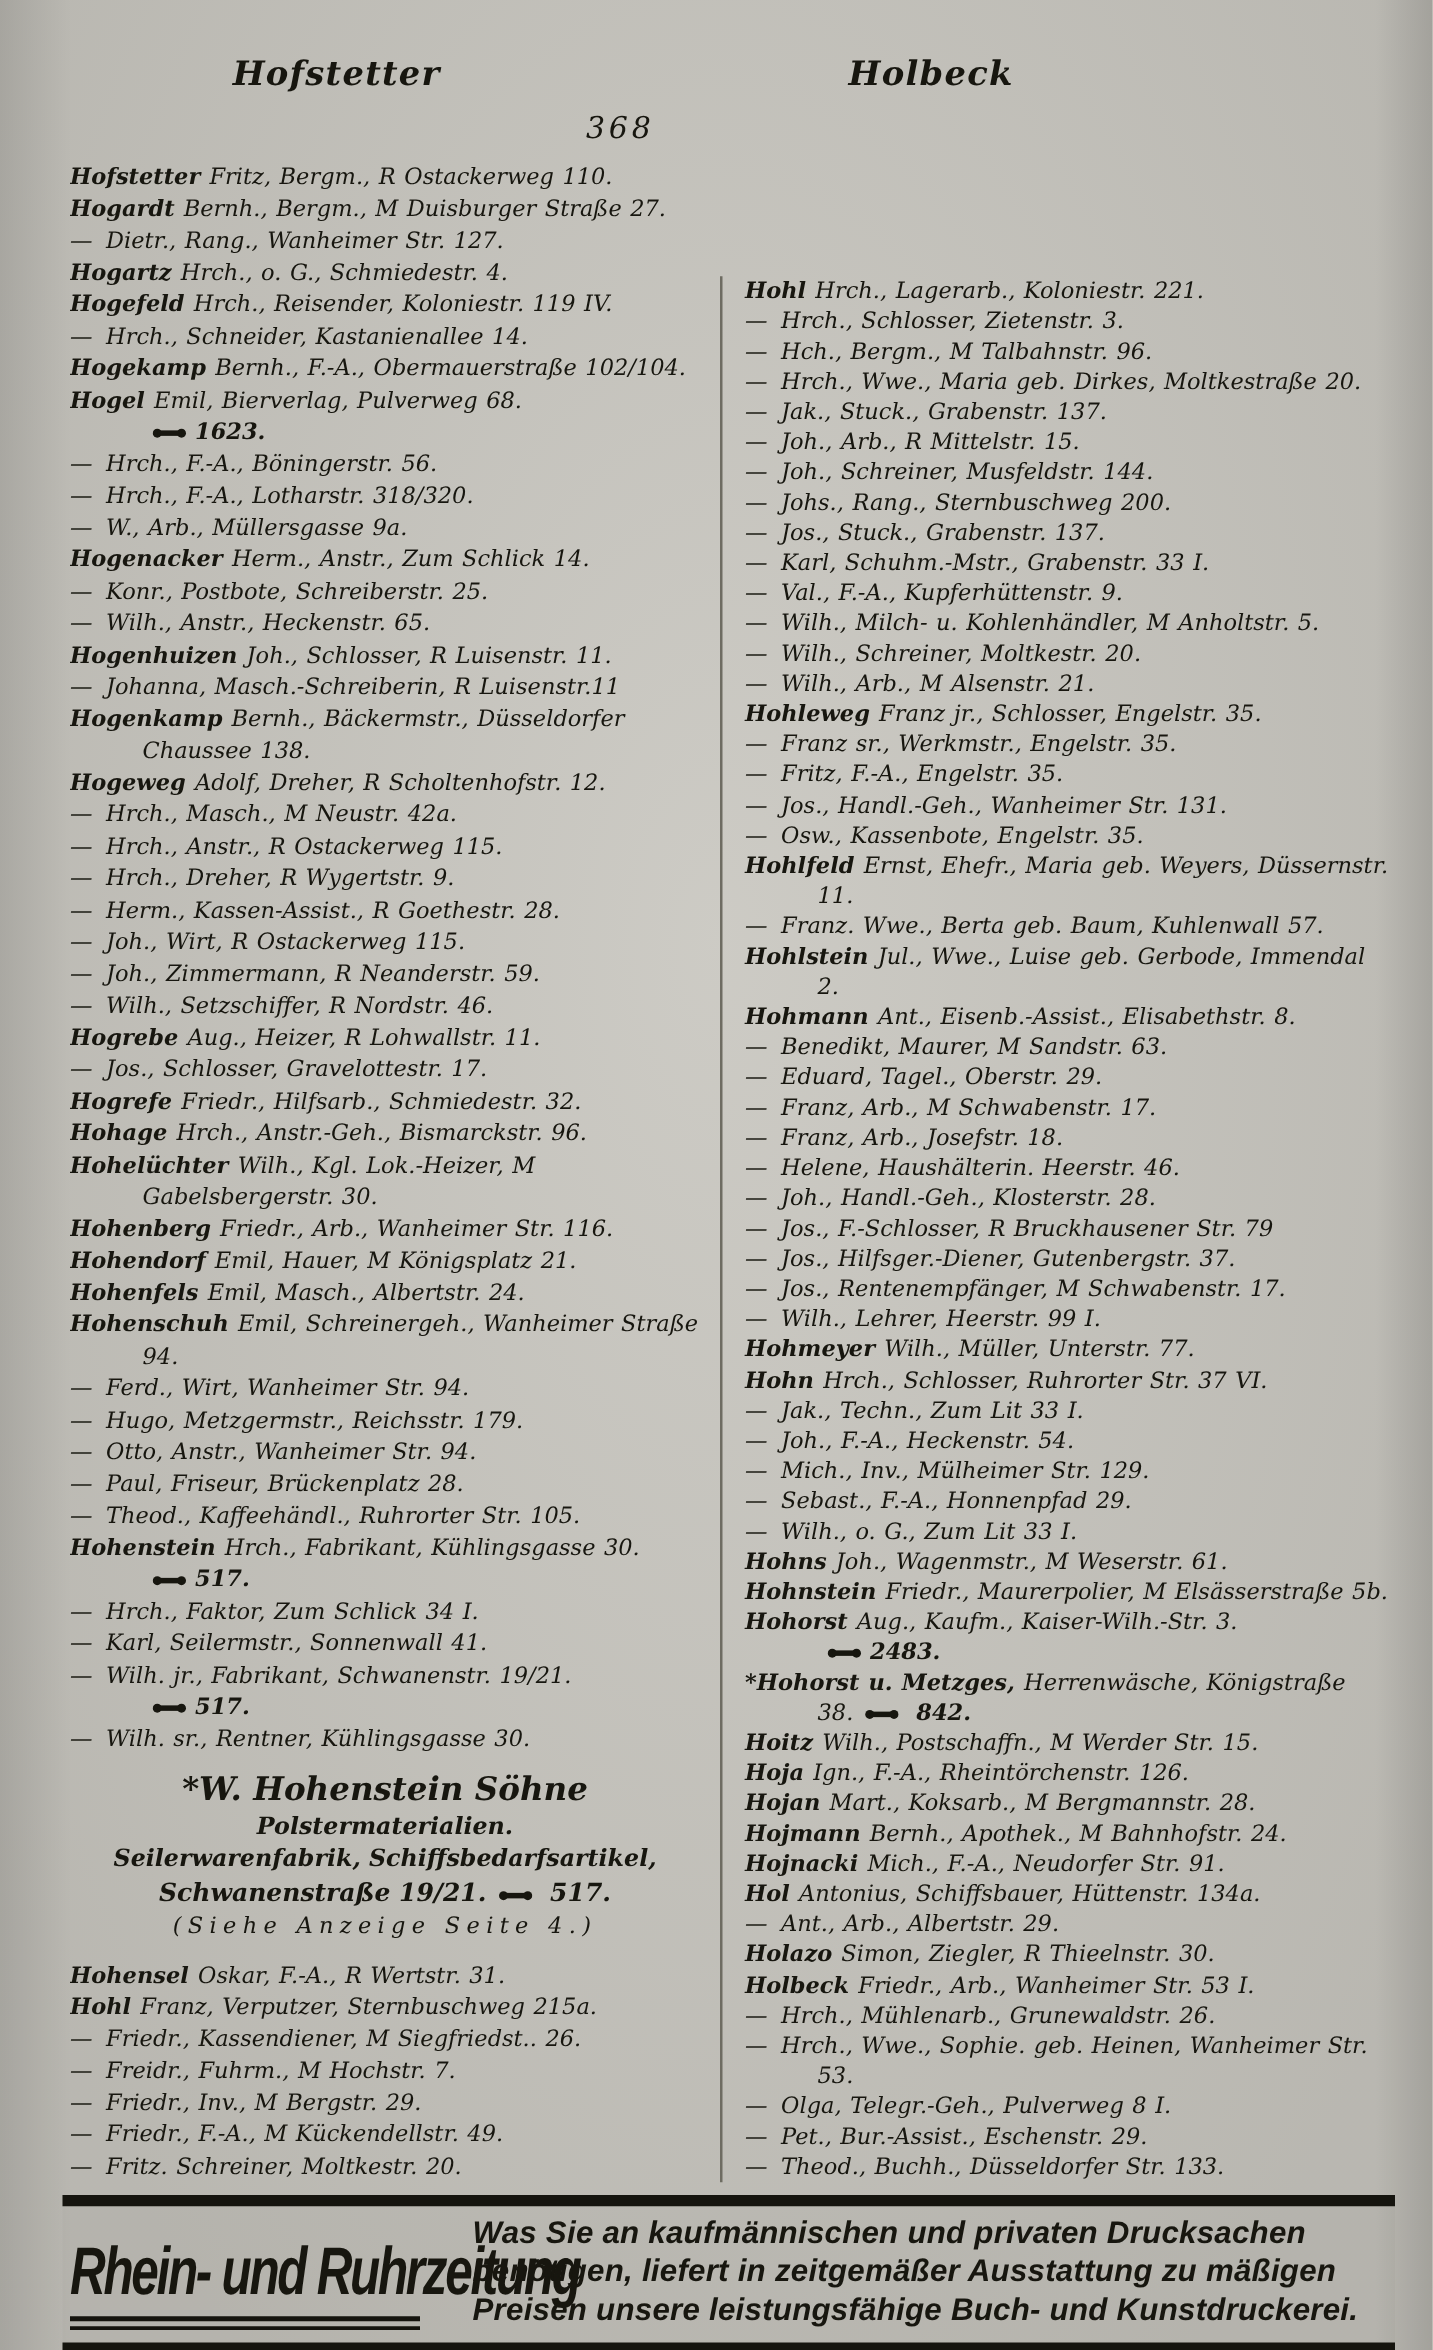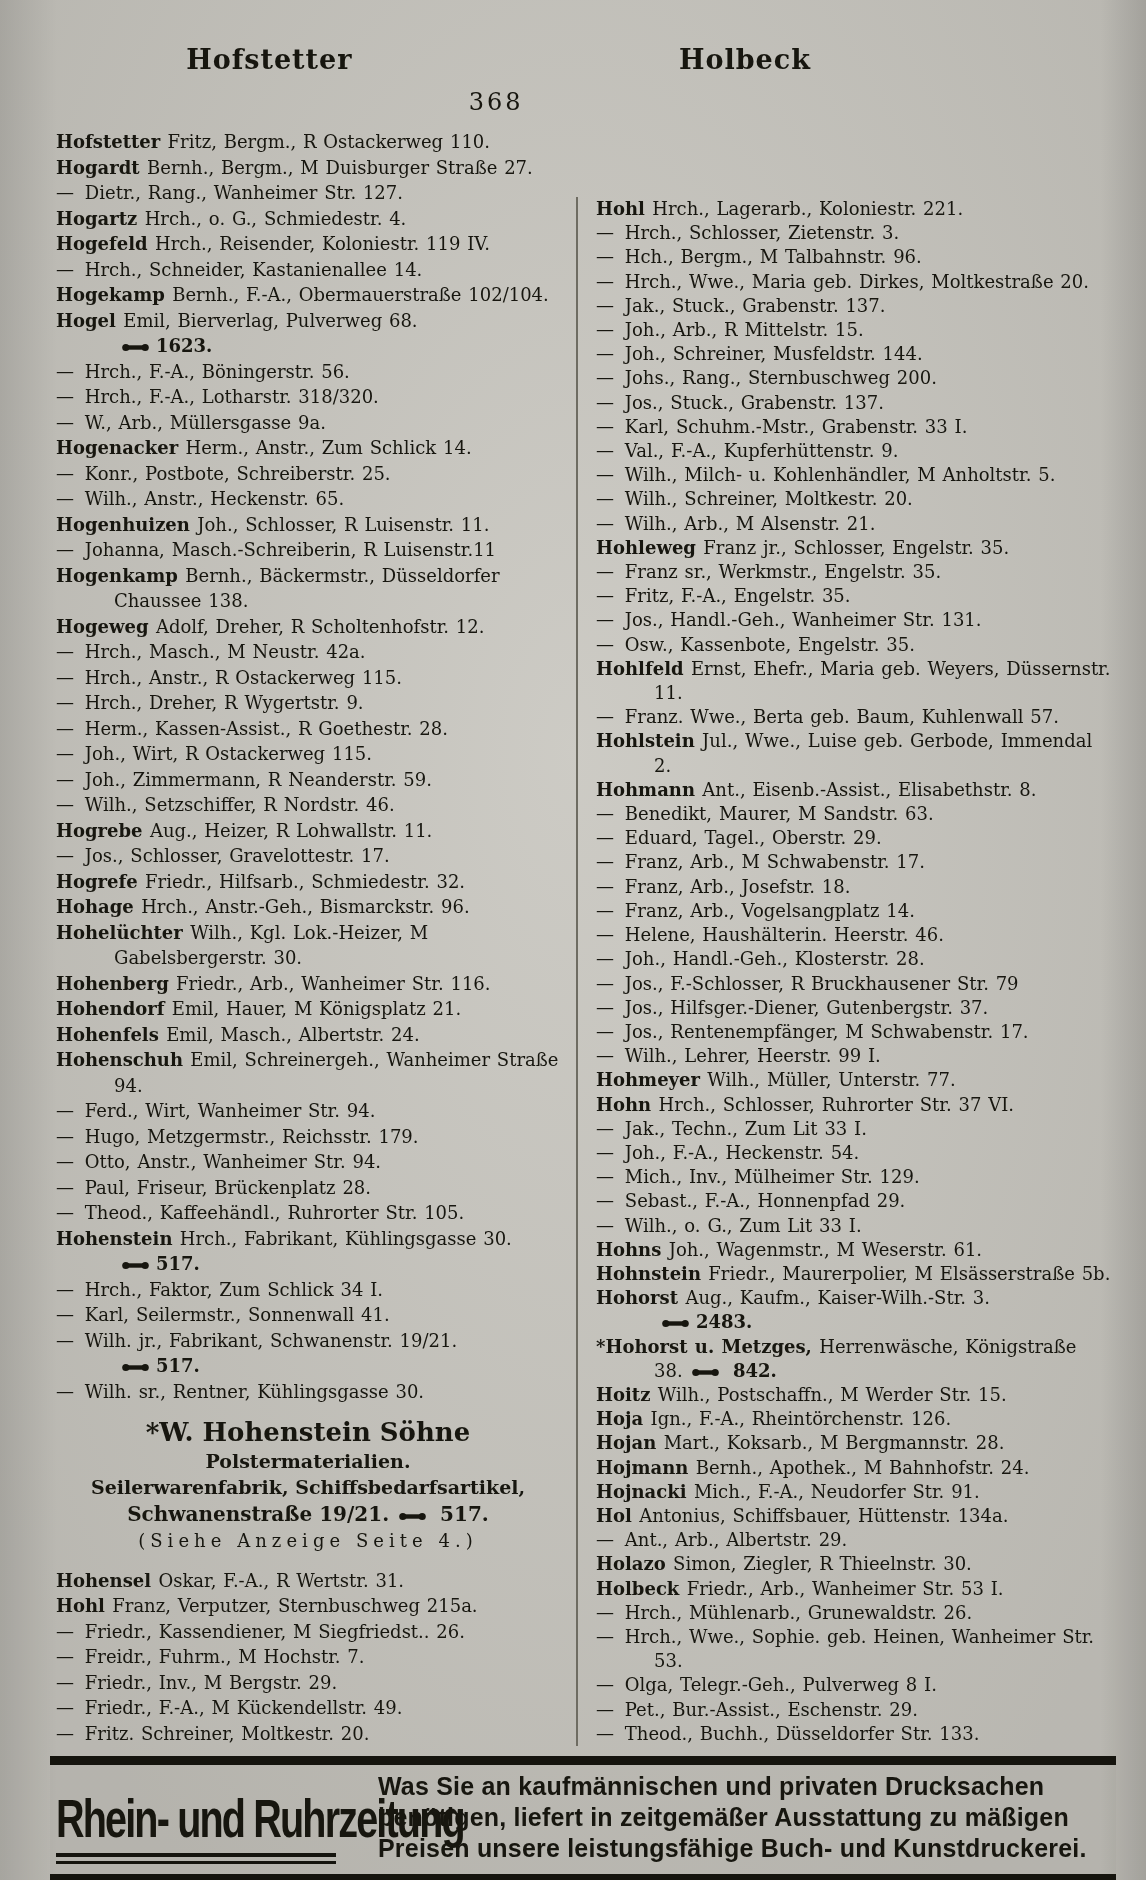--- a/index.html
+++ b/index.html
@@ -11,20 +11,21 @@
     overflow:hidden;
   }
   .page{
     position:relative;
     width:1146px;height:1880px;
     box-sizing:border-box;
     background:
       radial-gradient(ellipse at 50% 40%, rgba(255,255,255,0.10), rgba(0,0,0,0.07) 85%),
       linear-gradient(90deg, rgba(0,0,0,0.10), rgba(0,0,0,0) 5%, rgba(0,0,0,0) 96%, rgba(0,0,0,0.12)),
       #c7c5be;
+    font-style: italic;
   }
   
   .runhead{position:absolute;top:44px;left:0;width:100%;height:40px;}
   .runhead .hw{position:absolute;transform:translateX(-50%);font-weight:bold;font-size:27px;letter-spacing:1px;}
   .runhead .pageno{position:absolute;transform:translateX(-50%);font-size:24px;letter-spacing:3px;font-weight:normal;margin-top:44px;}
   
   .content{
     position:absolute;top:96px;left:56px;right:34px;
     display:flex;
     height:1650px;overflow:hidden;align-items:flex-end;
@@ -180,21 +181,20 @@
         <div class="entry"><span class="dash">— </span><span>Jos., Handl.-Geh., Wanheimer Str. 131.</span></div>
         <div class="entry"><span class="dash">— </span><span>Osw., Kassenbote, Engelstr. 35.</span></div>
         <div class="entry"><b class="lead">Hohlfeld </b><span>Ernst, Ehefr., Maria geb. Weyers, Düssernstr. 11.</span></div>
         <div class="entry"><span class="dash">— </span><span>Franz. Wwe., Berta geb. Baum, Kuhlenwall 57.</span></div>
         <div class="entry"><b class="lead">Hohlstein </b><span>Jul., Wwe., Luise geb. Gerbode, Immendal 2.</span></div>
         <div class="entry"><b class="lead">Hohmann </b><span>Ant., Eisenb.-Assist., Elisabethstr. 8.</span></div>
         <div class="entry"><span class="dash">— </span><span>Benedikt, Maurer, M Sandstr. 63.</span></div>
         <div class="entry"><span class="dash">— </span><span>Eduard, Tagel., Oberstr. 29.</span></div>
         <div class="entry"><span class="dash">— </span><span>Franz, Arb., M Schwabenstr. 17.</span></div>
         <div class="entry"><span class="dash">— </span><span>Franz, Arb., Josefstr. 18.</span></div>
-        <div class="entry"><span class="dash">— </span><span>Franz, Arb., Vogelsangplatz 14.</span></div>
         <div class="entry"><span class="dash">— </span><span>Helene, Haushälterin. Heerstr. 46.</span></div>
         <div class="entry"><span class="dash">— </span><span>Joh., Handl.-Geh., Klosterstr. 28.</span></div>
         <div class="entry"><span class="dash">— </span><span>Jos., F.-Schlosser, R Bruckhausener Str. 79</span></div>
         <div class="entry"><span class="dash">— </span><span>Jos., Hilfsger.-Diener, Gutenbergstr. 37.</span></div>
         <div class="entry"><span class="dash">— </span><span>Jos., Rentenempfänger, M Schwabenstr. 17.</span></div>
         <div class="entry"><span class="dash">— </span><span>Wilh., Lehrer, Heerstr. 99 I.</span></div>
         <div class="entry"><b class="lead">Hohmeyer </b><span>Wilh., Müller, Unterstr. 77.</span></div>
         <div class="entry"><b class="lead">Hohn </b><span>Hrch., Schlosser, Ruhrorter Str. 37 VI.</span></div>
         <div class="entry"><span class="dash">— </span><span>Jak., Techn., Zum Lit 33 I.</span></div>
         <div class="entry"><span class="dash">— </span><span>Joh., F.-A., Heckenstr. 54.</span></div>

